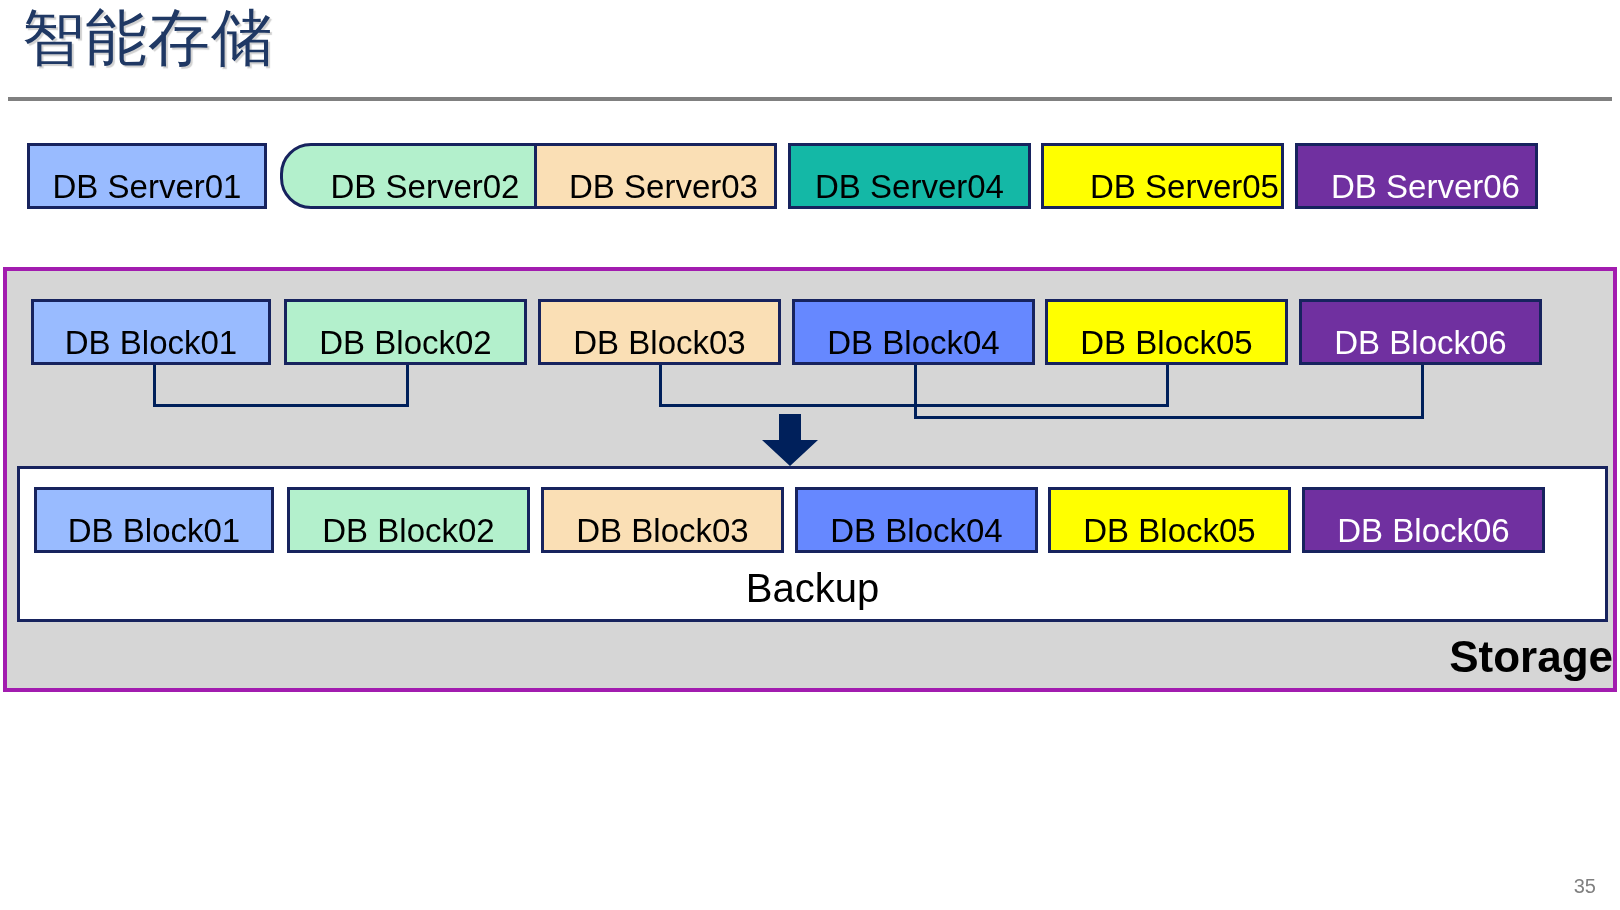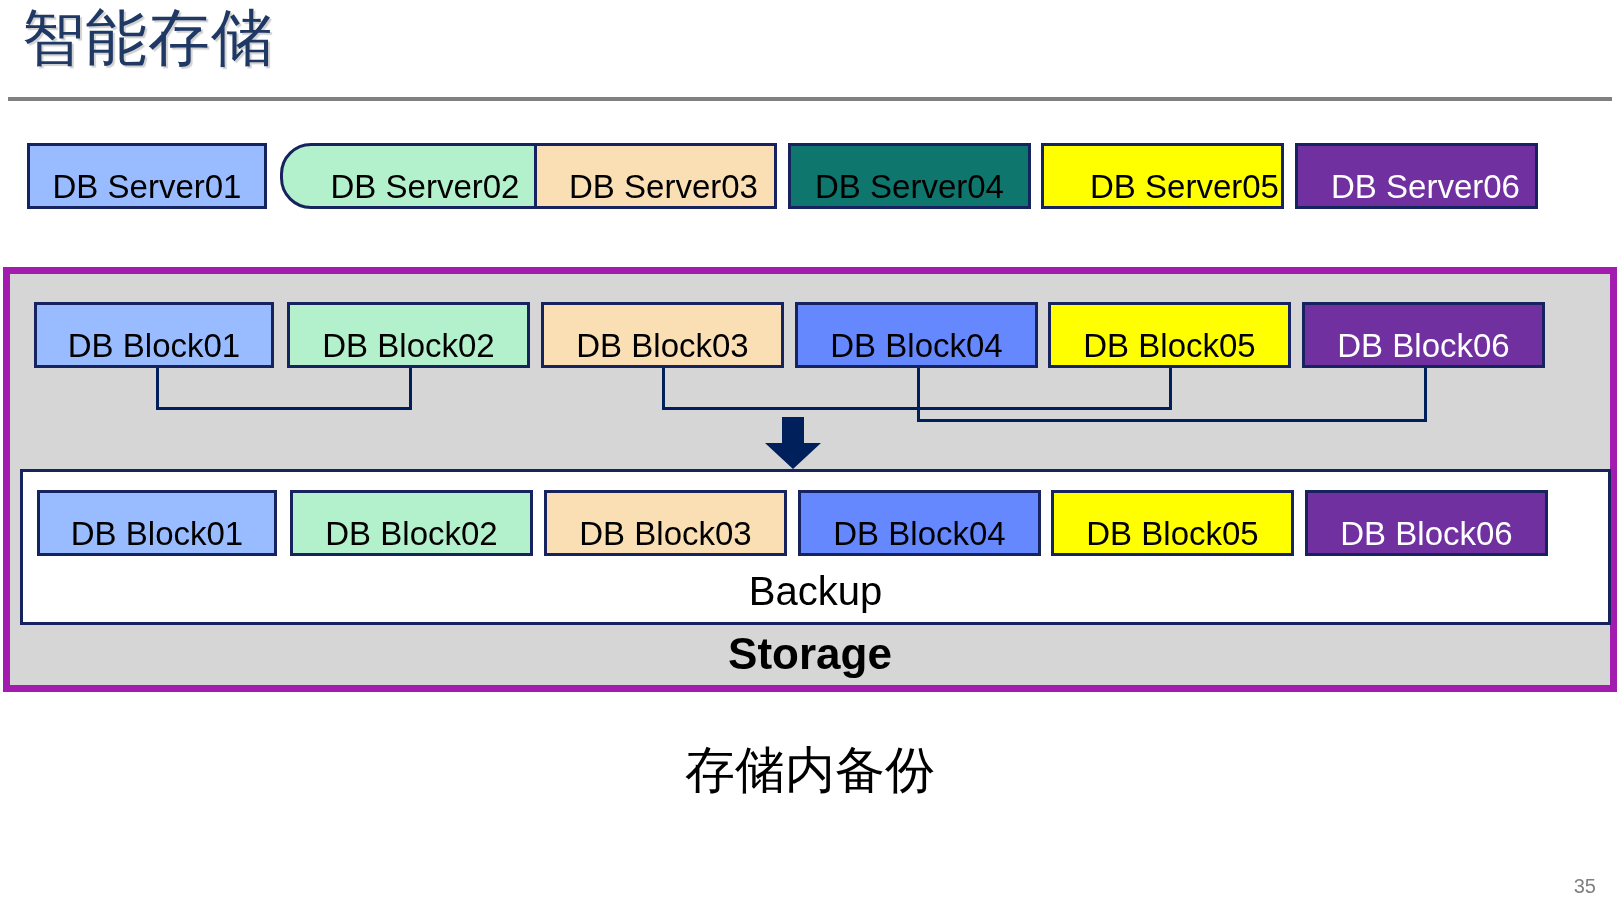--- a/index.html
+++ b/index.html
@@ -56,28 +56,28 @@
 
   
   #storage-container {
     position: absolute;
     left: 3px;
     top: 267px;
     width: 1614px;
     height: 425px;
     box-sizing: border-box;
     background: #D6D6D6;
-    border: 7px solid #a21caf;
+    border: 4px solid #a21caf;
   }
   #storage-label {
     position: absolute;
     left: 0;
     right: 0;
     bottom: 6px;
-    text-align: center;
+    text-align: right;
     font-size: 44px;
     font-weight: bold;
     color: #000000;
     margin-top: 20px;
   }
 
   
   #backup-box {
     position: absolute;
     left: 10px;
@@ -149,21 +149,21 @@
 <div class="server-row" id="server-row">
     <div class="node" style="left: 27px; width: 240px; background: rgb(153, 187, 255); color: rgb(0, 0, 0);">
       <span>DB Server01</span>
     </div>
     <div class="node" style="left: 280px; width: 290px; background: rgb(179, 240, 204); color: rgb(0, 0, 0); border-radius: 31px;">
       <span>DB Server02</span>
     </div>
     <div class="node" style="left: 534px; width: 243px; background: rgb(250, 223, 181); color: rgb(0, 0, 0); padding-left: 16px;">
       <span>DB Server03</span>
     </div>
-    <div class="node" style="left: 788px; width: 243px; background: #0f766e; color: rgb(0, 0, 0);">
+    <div class="node" style="left: 788px; width: 243px; background: #14b8a6; color: rgb(0, 0, 0);">
       <span>DB Server04</span>
     </div>
     <div class="node" style="left: 1041px; width: 243px; background: rgb(255, 255, 0); color: rgb(0, 0, 0); padding-left: 44px;">
       <span>DB Server05</span>
     </div>
     <div class="node light" style="left: 1295px; width: 243px; background: rgb(112, 48, 160); color: rgb(255, 255, 255); padding-left: 18px;">
       <span>DB Server06</span>
     </div>
   </div>
 
@@ -223,16 +223,15 @@
           <span>DB Block06</span>
         </div>
       </div>
     <div id="backup-label">Backup</div>
   </div>
 
   <div id="storage-label">Storage</div>
 </div>
 
 <div id="caption">
-  <div>存储内备份</div>
 </div>
 
 <div id="page-number">35</div>
 
 </body></html>

